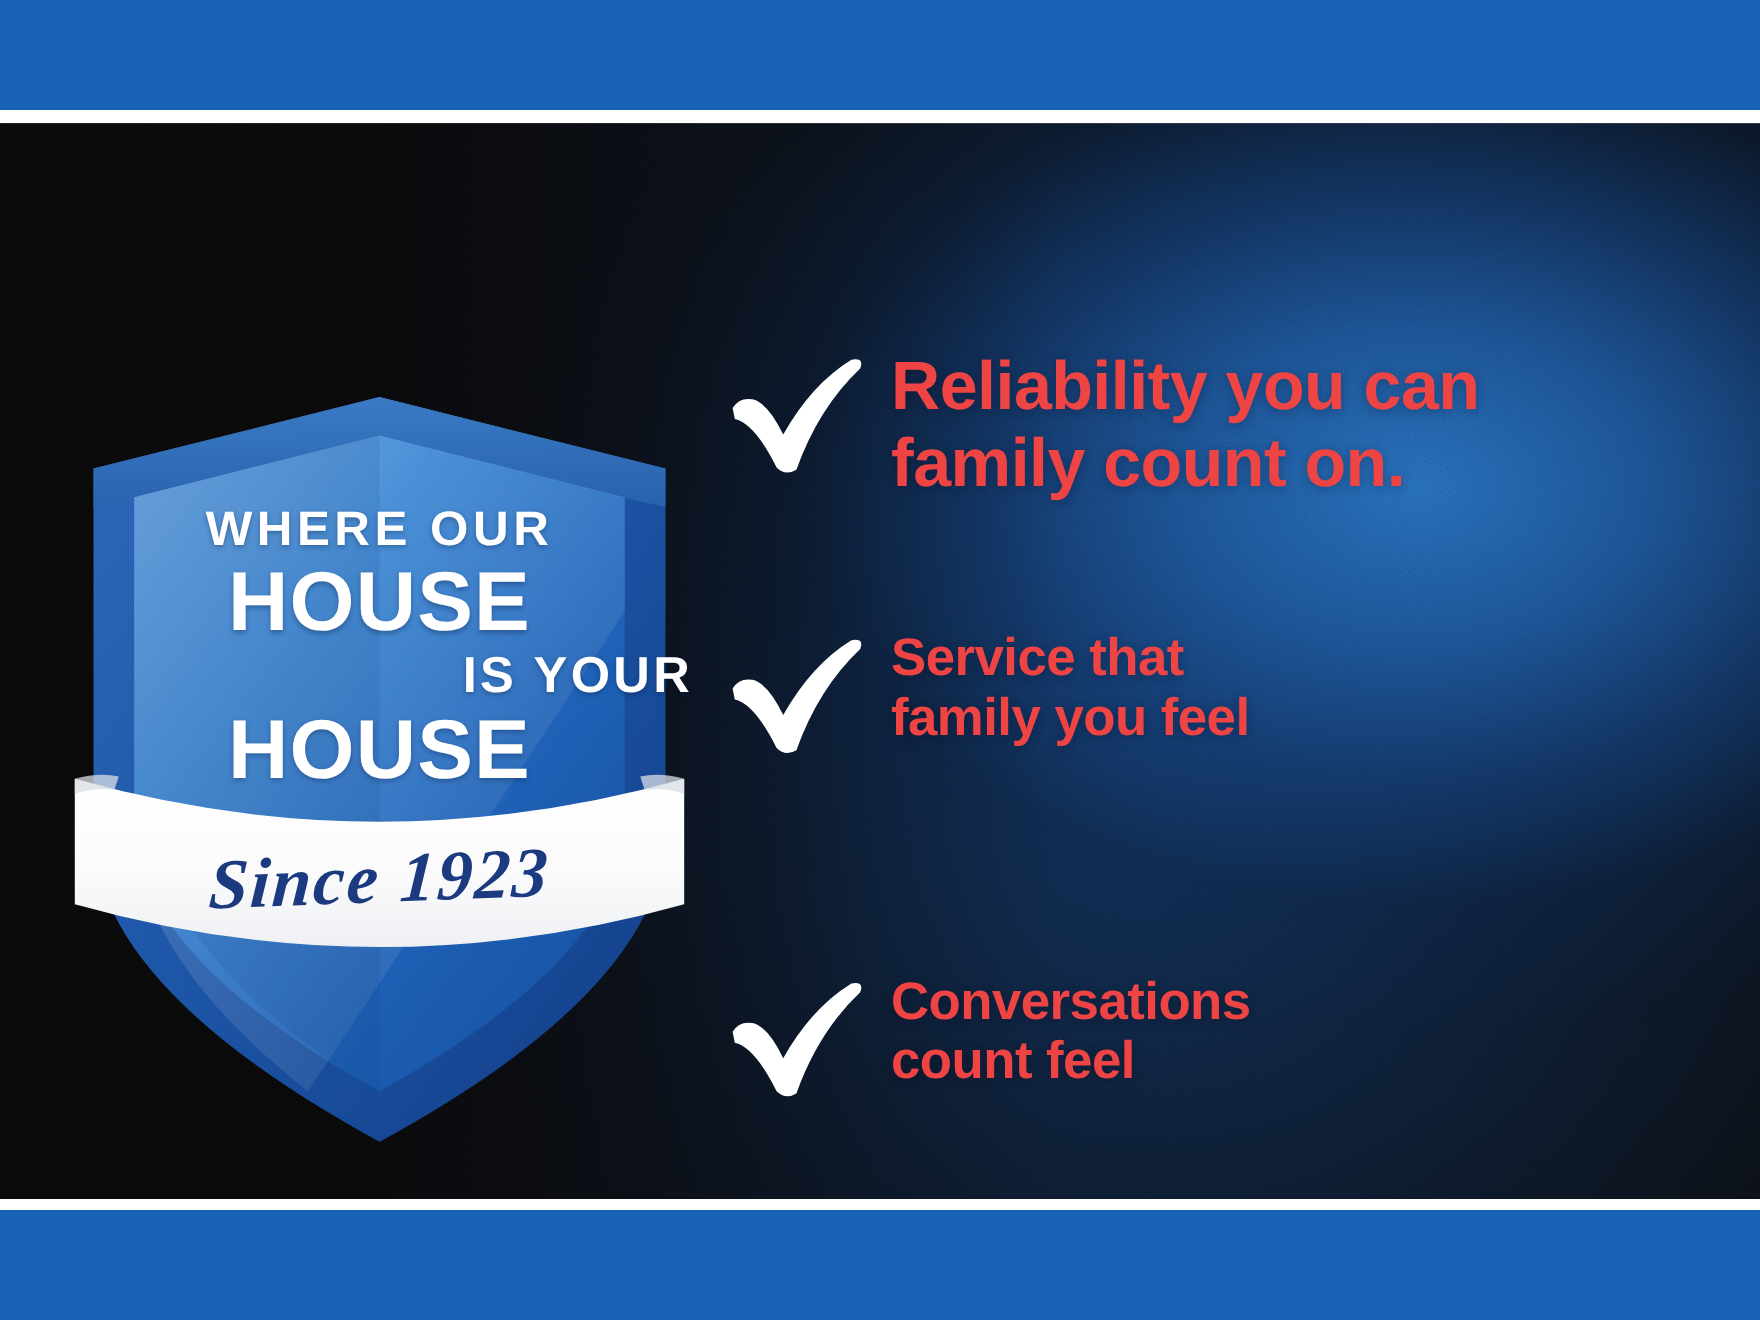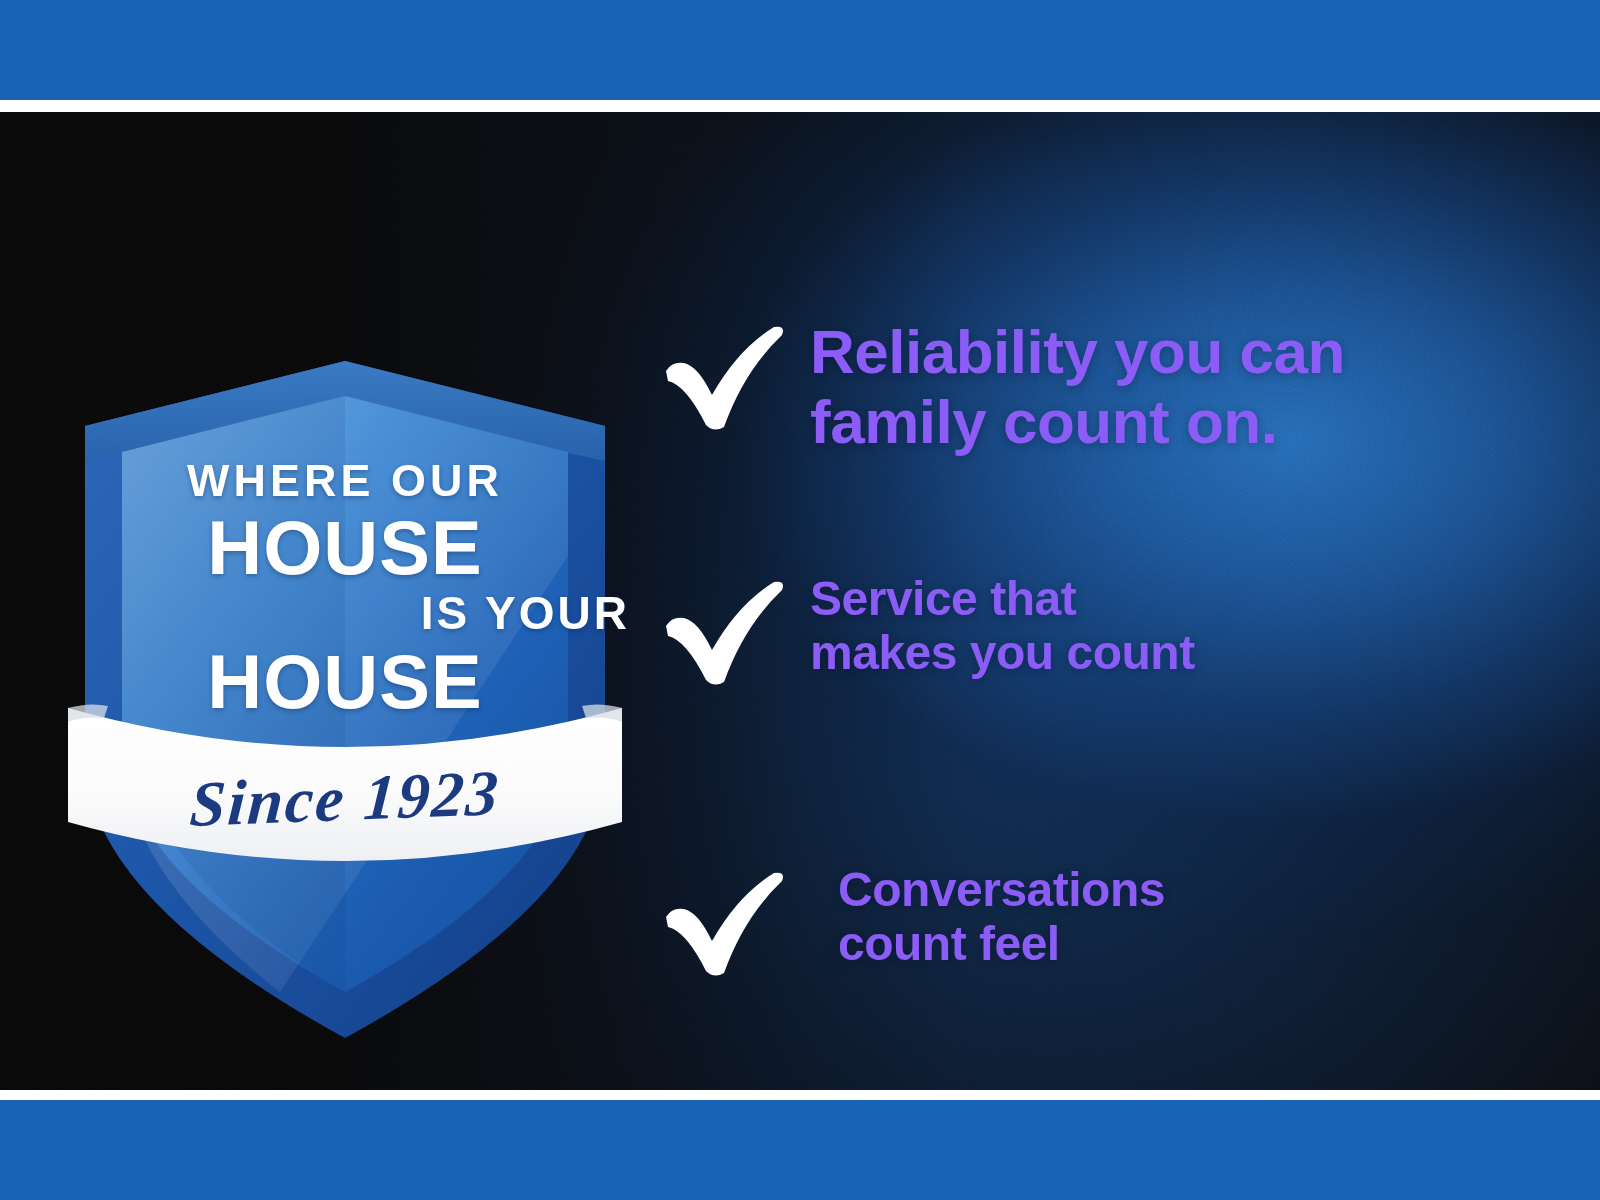--- a/index.html
+++ b/index.html
@@ -119,33 +119,33 @@
   }
   .bullet{
     position:absolute; left:0; width:900px;
     display:flex; align-items:flex-start;
   }
   .bullet .tick{
     width:150px; flex:0 0 150px; padding-top:6px;
   }
   .bullet .tick svg{ display:block; width:128px; height:108px; }
   .bullet .txt{
-    color:#8b5cf6;
+    color:#ef4444;
     font-family:"Liberation Sans", sans-serif;
     font-weight:bold;
     font-size:62px;
     line-height:1.13;
     letter-spacing:-0.5px;
     text-shadow:0 2px 10px rgba(0,10,30,.30);
   }
   .bullet .txt div{ white-space:nowrap; }
 
   #bullet-0{ top:55px; }
   #bullet-1{ top:310px; }
-  #bullet-2{ top:601px;gap:28px; }
+  #bullet-2{ top:622px; }
   #bullet-1 .txt, #bullet-2 .txt{ font-size:48px; }
 </style>
 </head>
 <body>
 
 <div class="canvas">
 
   <div class="bar-top"></div>
 
   <div class="panel">
@@ -236,21 +236,21 @@
       </div>
 
       <div class="bullet" id="bullet-1">
         <div class="tick">
           <svg viewBox="0 0 128 108" xmlns="http://www.w3.org/2000/svg">
             <path d="M 6 48 Q 12 38 24 40 Q 38 43 52 72 Q 78 26 114 4 Q 126 2 122 12 Q 84 48 64 104 Q 54 110 46 102 Q 26 62 8 58 Z" fill="#ffffff"></path>
           </svg>
         </div>
         <div class="txt">
           <div>Service that</div>
-          <div>makes you count</div>
+          <div>family you feel</div>
         </div>
       </div>
 
       <div class="bullet" id="bullet-2">
         <div class="tick">
           <svg viewBox="0 0 128 108" xmlns="http://www.w3.org/2000/svg">
             <path d="M 6 48 Q 12 38 24 40 Q 38 43 52 72 Q 78 26 114 4 Q 126 2 122 12 Q 84 48 64 104 Q 54 110 46 102 Q 26 62 8 58 Z" fill="#ffffff"></path>
           </svg>
         </div>
         <div class="txt">

